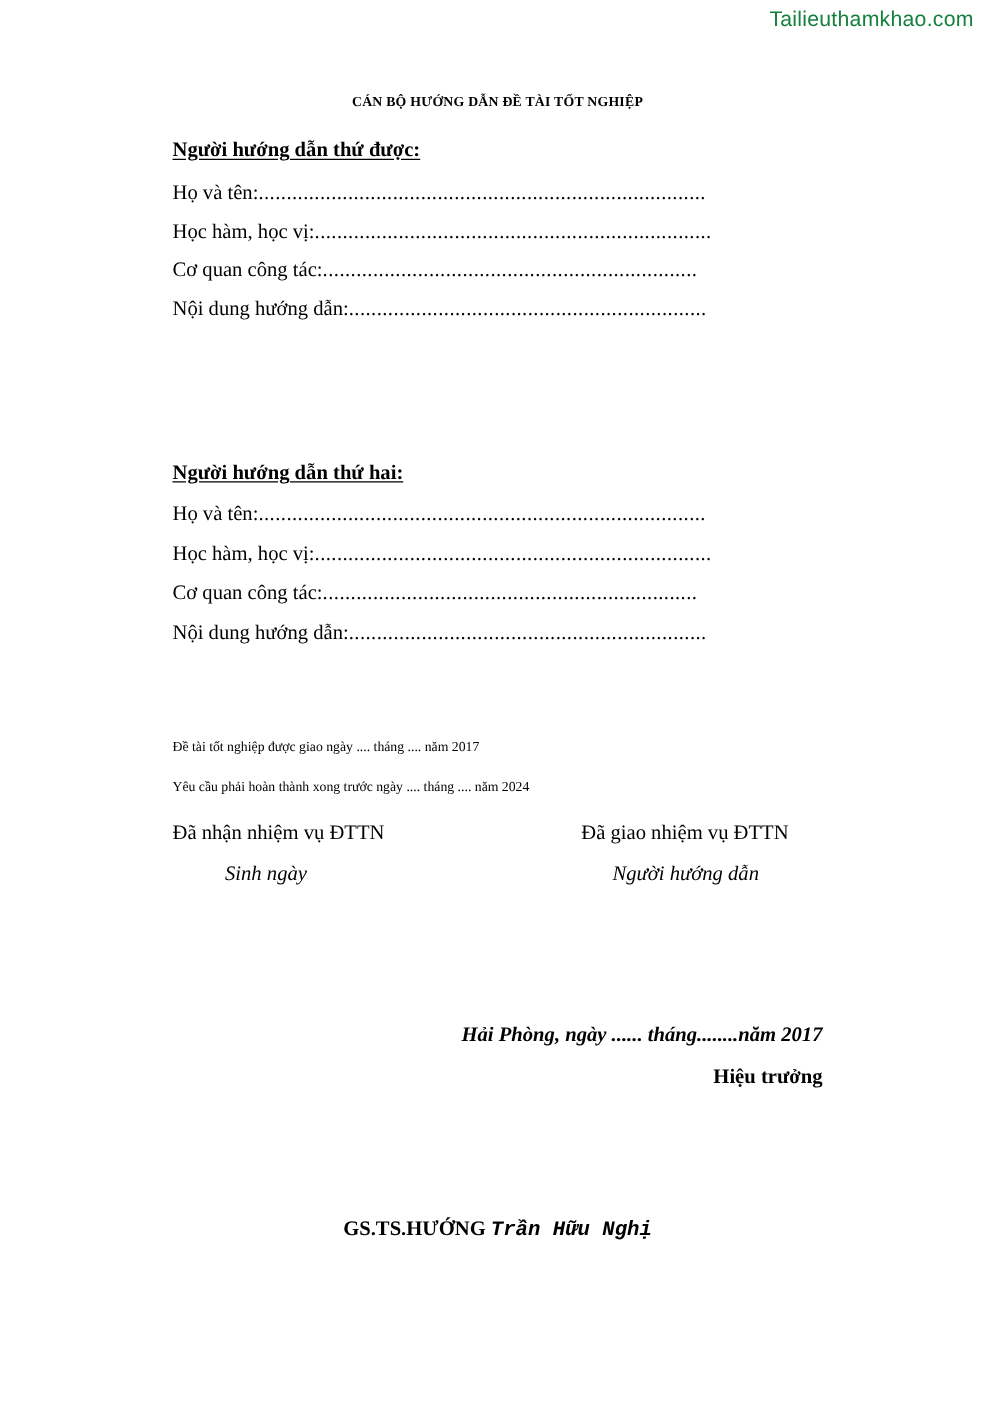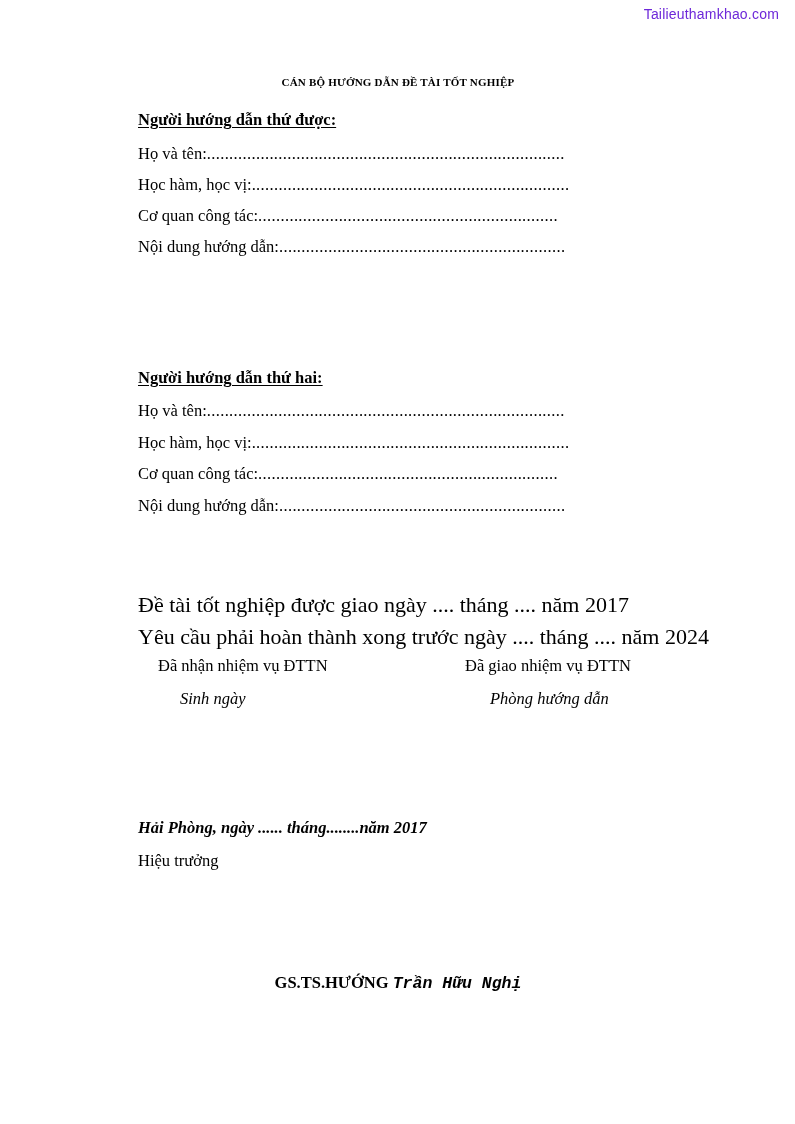--- a/index.html
+++ b/index.html
@@ -21,23 +21,23 @@
     inset: 0;
     background: #ffffff;
   }
 
   
   .watermark {
     position: absolute;
     top: 6px;
     right: 16px;
     font-family: "Liberation Sans", "DejaVu Sans", sans-serif;
-    font-size: 14px;
+    font-size: 17px;
     letter-spacing: 0.2px;
-    color: #6d28d9;
+    color: #15803d;
     white-space: nowrap;
     user-select: none;
   }
 
   
   .content {
     position: absolute;
     left: 138px;
     top: 0;
     width: 520px;
@@ -72,21 +72,21 @@
     white-space: nowrap;
     overflow: hidden;
   }
 
   .field-line .lbl { white-space: pre; }
   .field-line .leader { letter-spacing: 0.35px; }
 
   .body-line {
     position: absolute;
     left: 0;
-    font-size: 22px;
+    font-size: 11px;
     white-space: nowrap;
     text-align: right;
   }
 
   .col-left {
     position: absolute;
     left: 0;
     font-size: 16.5px;
     white-space: nowrap;
   }
@@ -108,33 +108,33 @@
     left: 352px;
     font-size: 16.5px;
     font-style: italic;
     white-space: nowrap;
   }
 
   .sign-place {
     position: absolute;
     left: 0;
     width: 520px;
-    text-align: left;
+    text-align: right;
     font-size: 16.5px;
     font-weight: bold;
     font-style: italic;
     white-space: nowrap;
   }
   .sign-role {
     position: absolute;
     left: 0;
     width: 520px;
-    text-align: left;
-    font-size: 16.5px;
-    font-weight: normal;
+    text-align: right;
+    font-size: 16.5px;
+    font-weight: bold;
     white-space: nowrap;
   }
   .sign-name {
     position: absolute;
     left: 0;
     width: 520px;
     text-align: center;
     font-size: 16.5px;
     font-weight: bold;
     white-space: nowrap;
@@ -185,27 +185,27 @@
     </div>
 
     <div class="field-line" style="top:496px;">
       <span class="lbl">Nội dung hướng dẫn:</span><span class="leader">................................................................</span>
     </div>
 
     <div class="body-line" style="top:592px;">Đề tài tốt nghiệp được giao ngày .... tháng .... năm 2017</div>
 
     <div class="body-line" style="top:624px;">Yêu cầu phải hoàn thành xong trước ngày .... tháng .... năm 2024</div>
 
-    <div class="col-left" style="top:656px;margin-left:20px;">Đã nhận nhiệm vụ ĐTTN</div>
+    <div class="col-left" style="top:656px;">Đã nhận nhiệm vụ ĐTTN</div>
 
     <div class="col-right" style="top:656px;">Đã giao nhiệm vụ ĐTTN</div>
 
     <div class="role-left" style="top:689px;">Sinh ngày</div>
 
-    <div class="role-right" style="top:689px;">Phòng hướng dẫn</div>
+    <div class="role-right" style="top:689px;">Người hướng dẫn</div>
 
     <div class="sign-place" style="top:818px;">Hải Phòng, ngày ...... tháng........năm 2017</div>
 
     <div class="sign-role" style="top:851px;">Hiệu trưởng</div>
 
     <div class="sign-name" style="top:973px;">
       <span>GS.TS.HƯỚNG </span><span class="name-italic">Trần Hữu Nghị</span>
     </div>
 
   </div>

